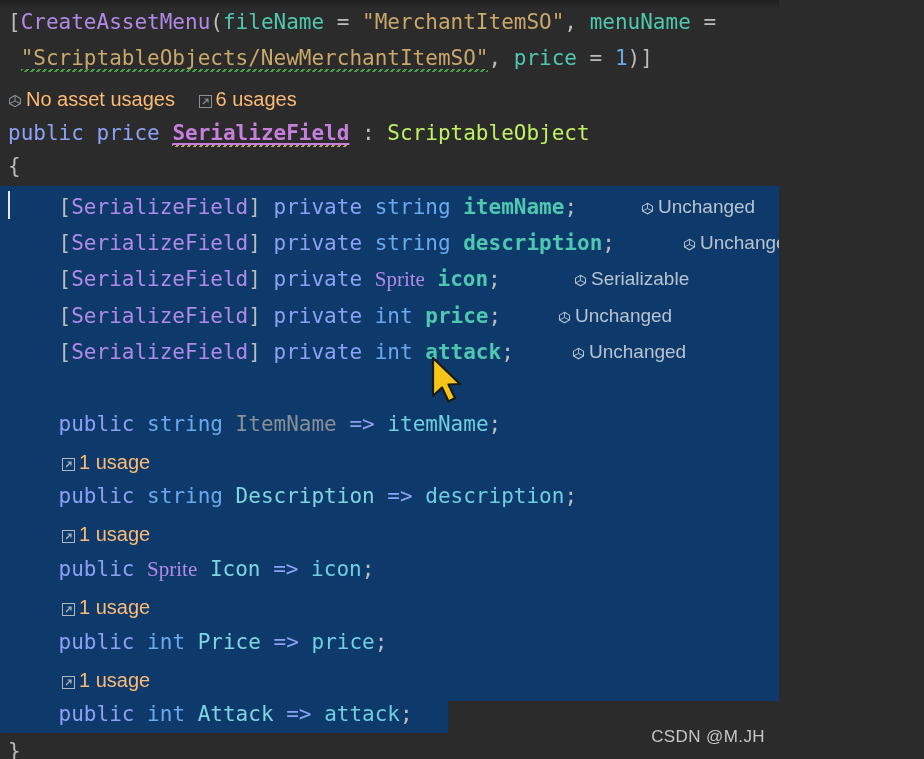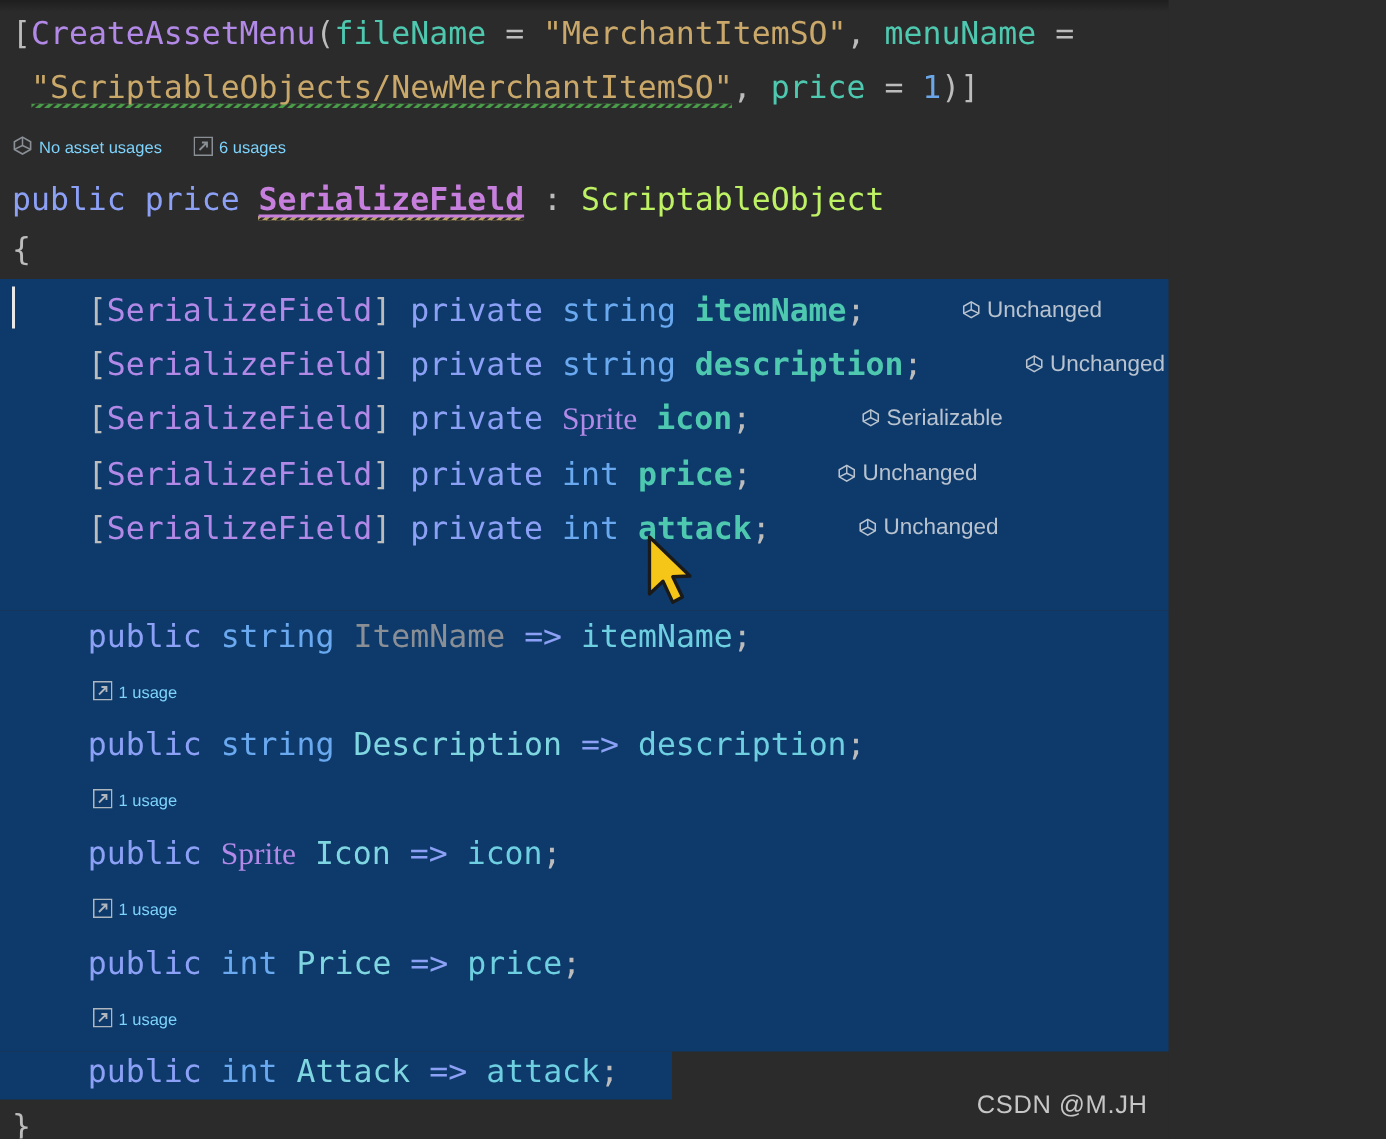--- a/index.html
+++ b/index.html
@@ -93,42 +93,42 @@
     padding-bottom: 2px;
   }
 
   
   .hintrow {
     position: absolute;
     left: 0;
     height: 26px;
     line-height: 26px;
     font-family: "Liberation Sans", sans-serif;
-    font-size: 11px;
-    color: #7dd3fc;
+    font-size: 20px;
+    color: #fdba74;
     white-space: nowrap;
     z-index: 3;
   }
   .hintrow .grp {
     display: inline-block;
     margin-right: 18px;
   }
   .hint-ico {
     display: inline-block;
     vertical-align: -2px;
     margin-right: 4px;
   }
 
   
   .eol-badge {
     position: absolute;
     height: 26px;
     line-height: 26px;
     font-family: "Liberation Sans", sans-serif;
-    font-size: 15px;
+    font-size: 19px;
     color: #a2a8b0;
     white-space: nowrap;
     z-index: 3;
   }
   .eol-badge.on-sel { color: #b9c3cf; }
 
   
   #watermark {
     position: absolute;
     right: 14px;

